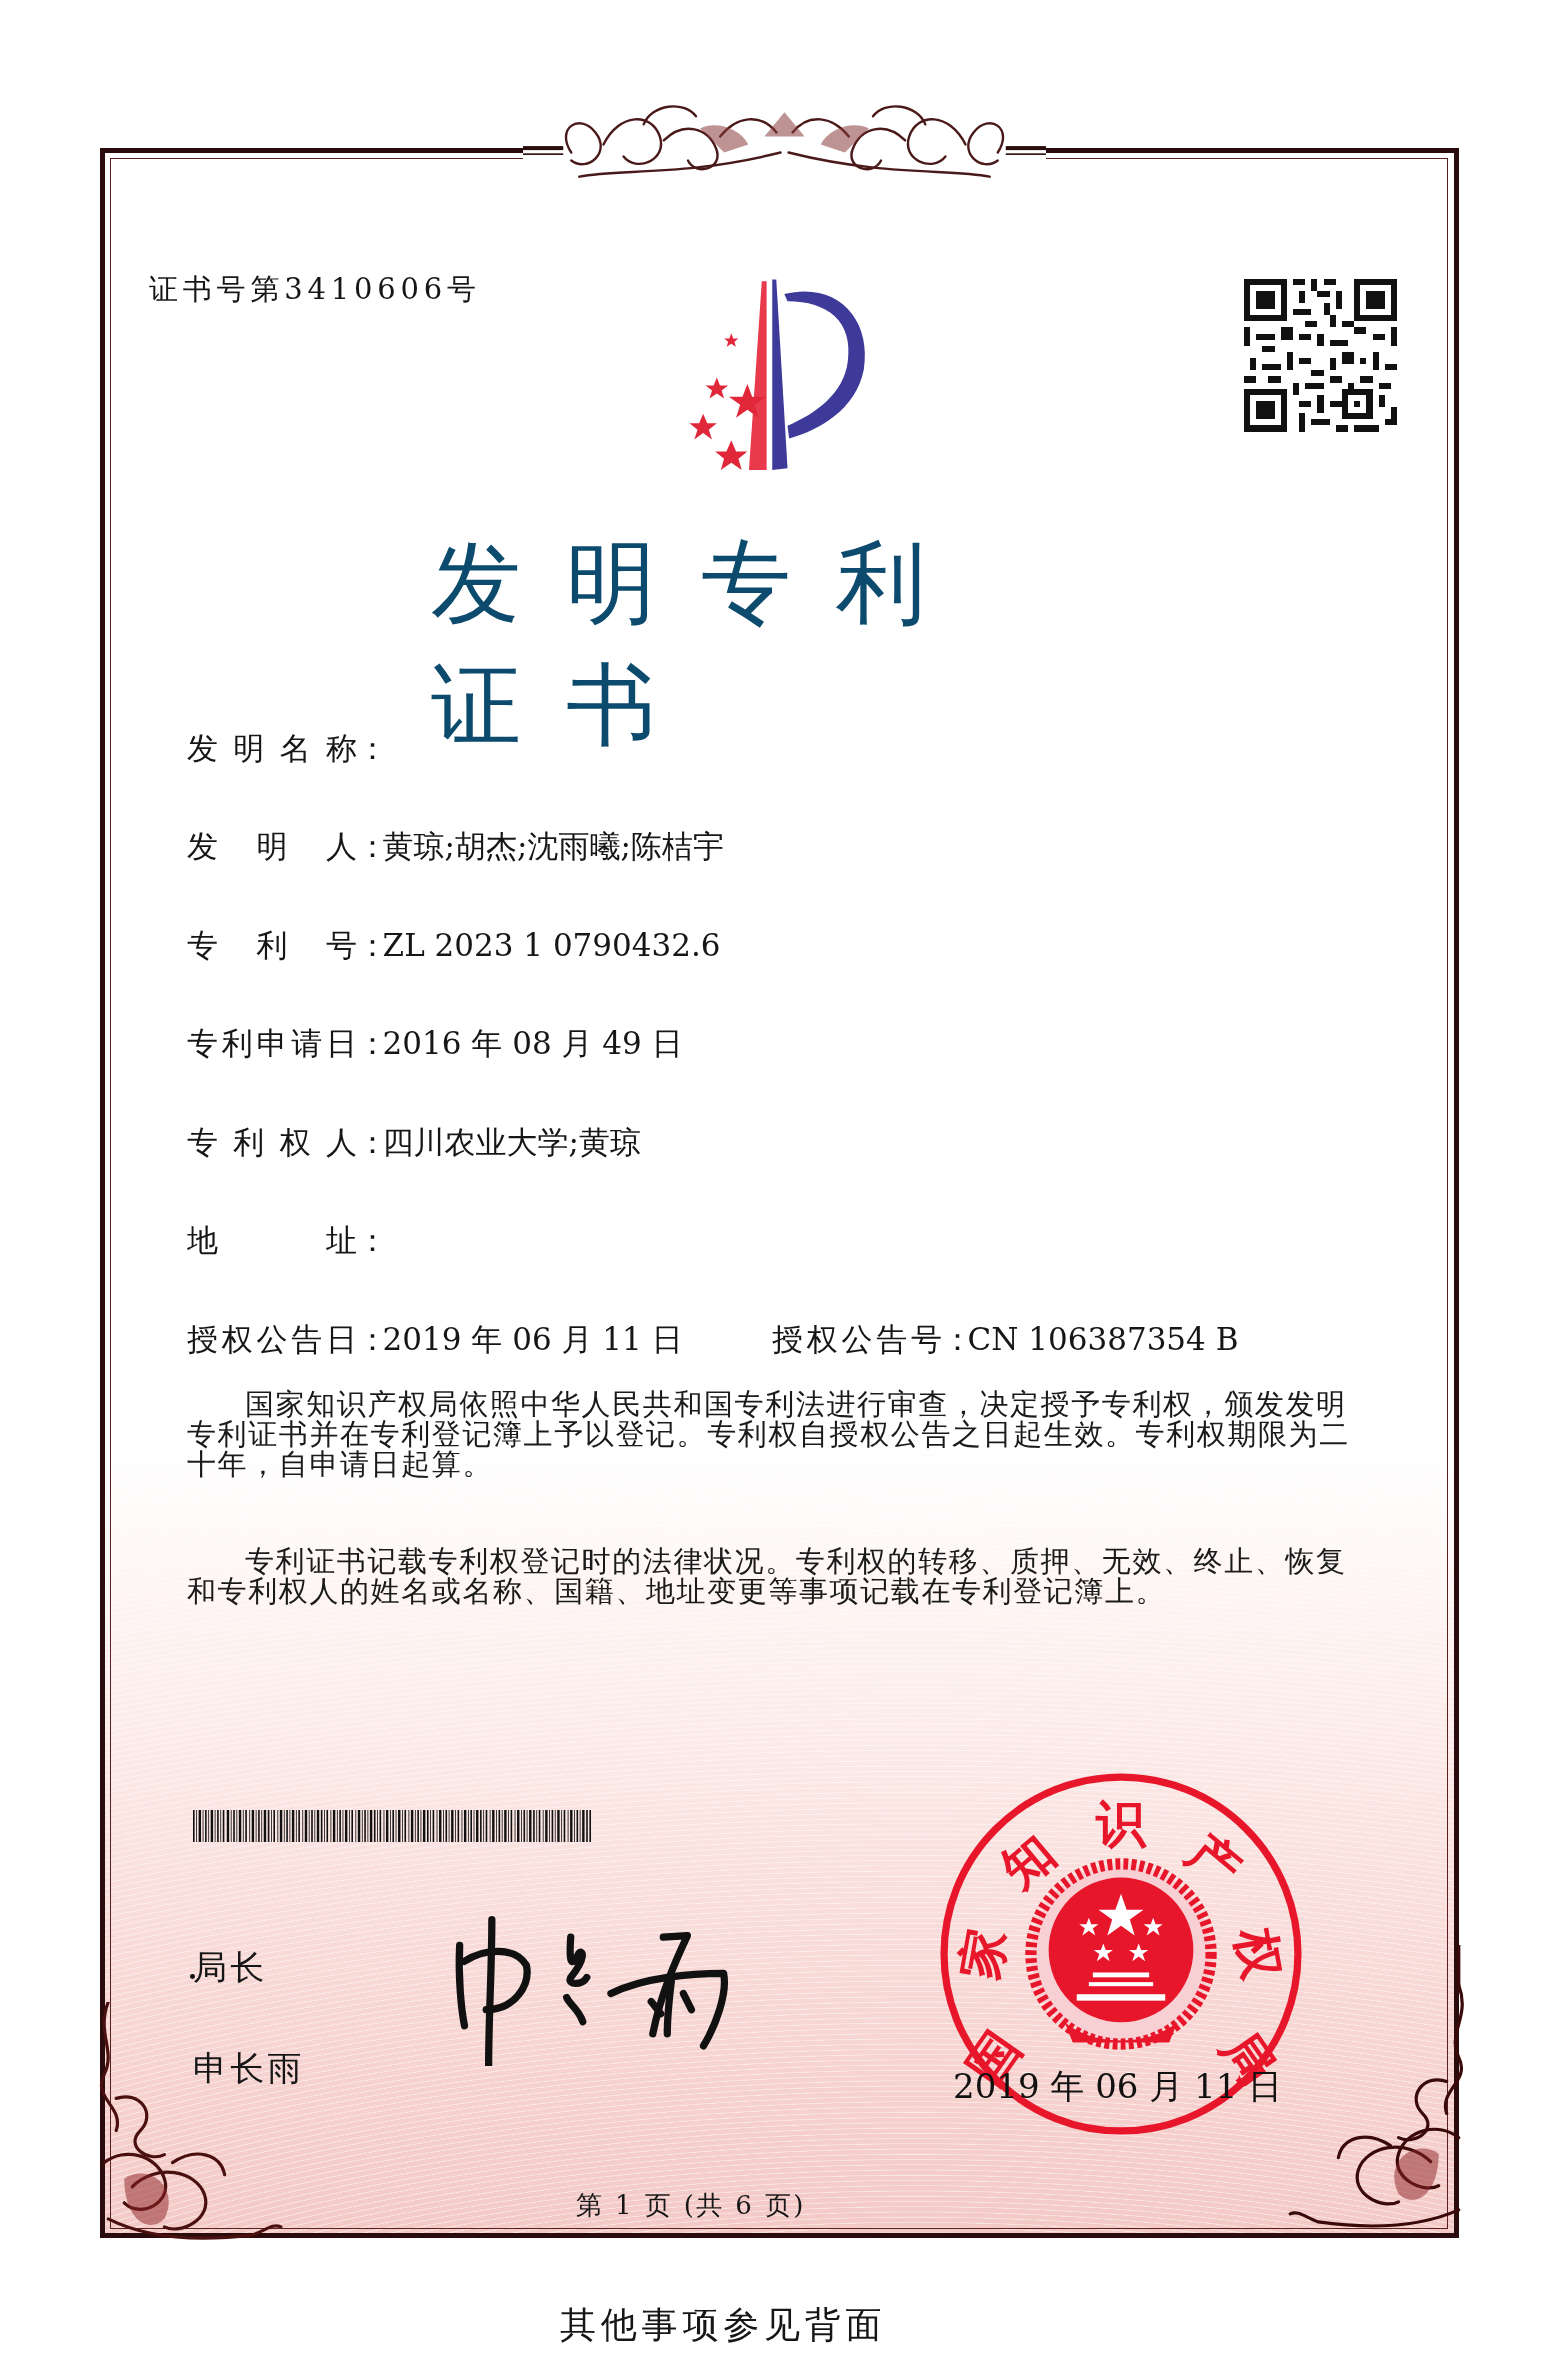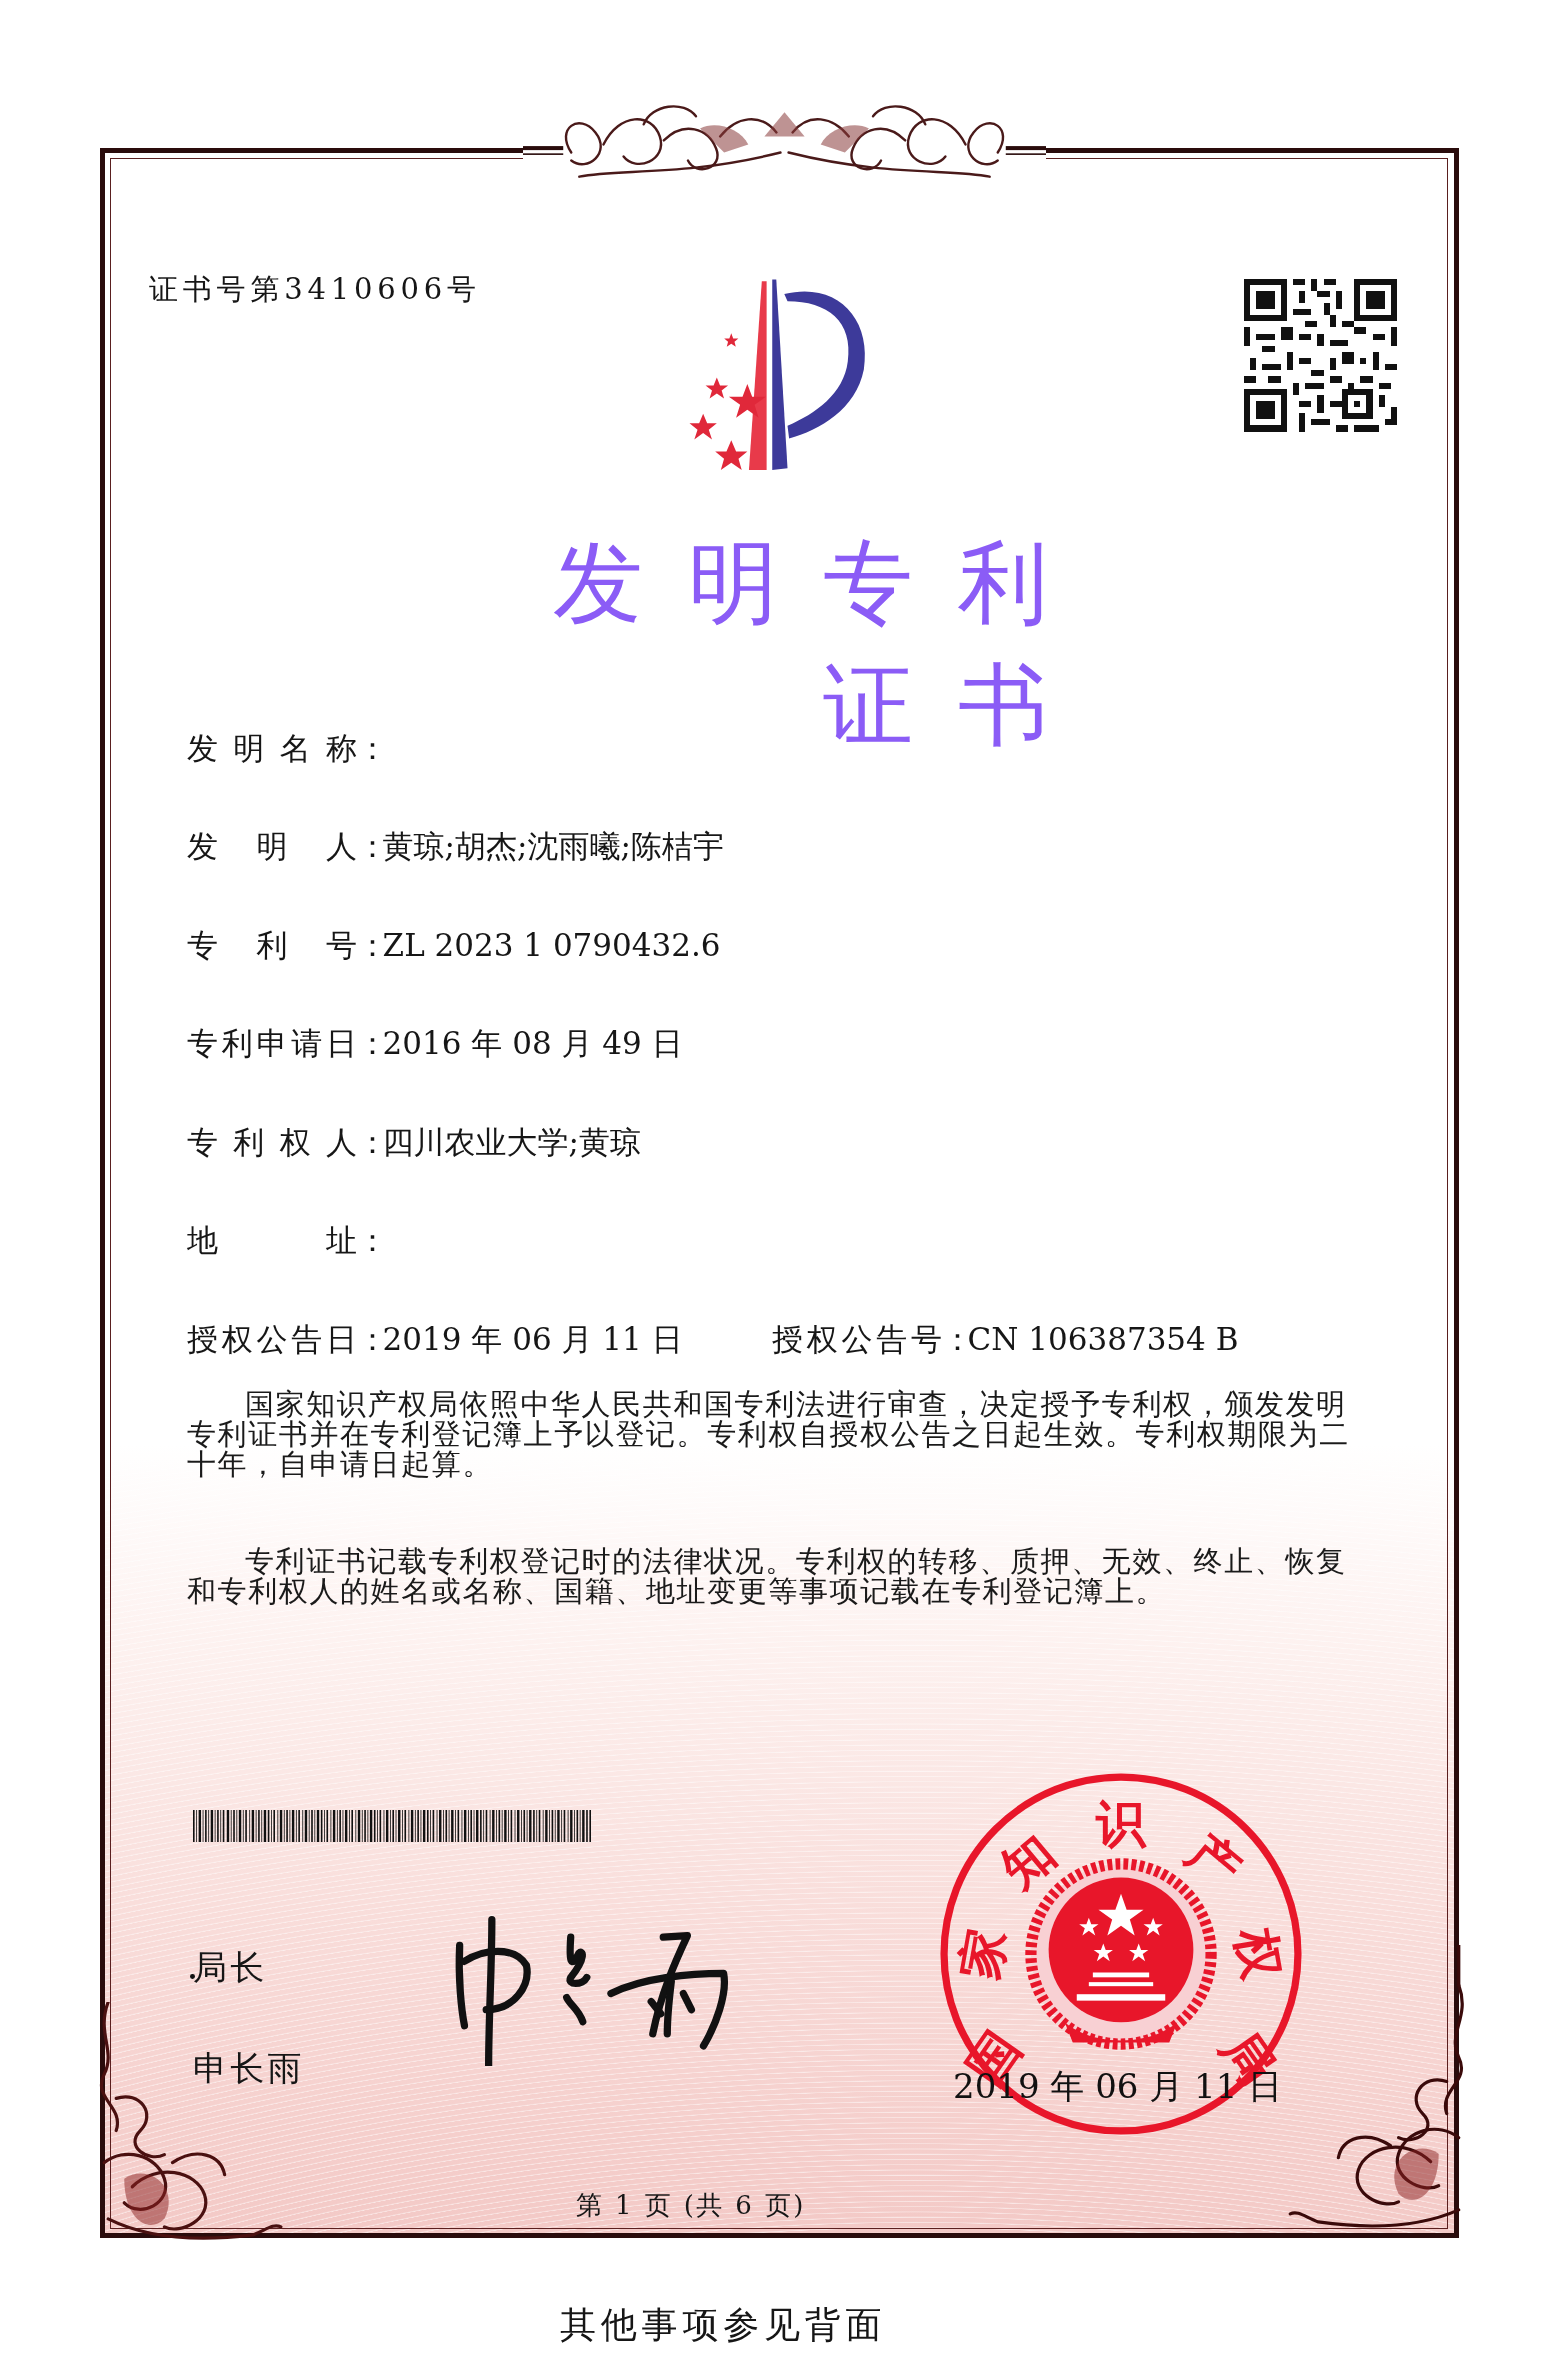--- a/index.html
+++ b/index.html
@@ -42,24 +42,24 @@
 
   .cert-no {
     left:149px; top:270px; font-size:29px; letter-spacing:4.8px;
     font-family:"DejaVu Serif","Liberation Serif",serif;
     text-align:center;
   }
   .logo { left:667px; top:257px; width:233px; height:217px; }
   .qr { left:1244px; top:276px; width:153px; height:158px; }
 
   .title {
-    left:386px; top:523px; width:707px; text-align:right;
+    left:386px; top:523px; width:707px; text-align:left;
     font-size:90px; letter-spacing:45px; padding-left:45px; box-sizing:border-box;
     font-family:"DejaVu Serif","Liberation Serif",serif; font-weight:400;
-    color:#8b5cf6;
+    color:#0c4a6e;
   }
 
   .field { left:187px; font-size:31px; white-space:nowrap; }
   .f-row { display:flex; align-items:baseline; }
   .f-row .lbl { display:flex; justify-content:space-between; width:170px; }
   .f-row .sep { width:24px; text-align:left; }
   .f-row .val { padding-left:1.6px; }
 
   .grant-no { left:772px; font-size:31px; white-space:nowrap; }
 

